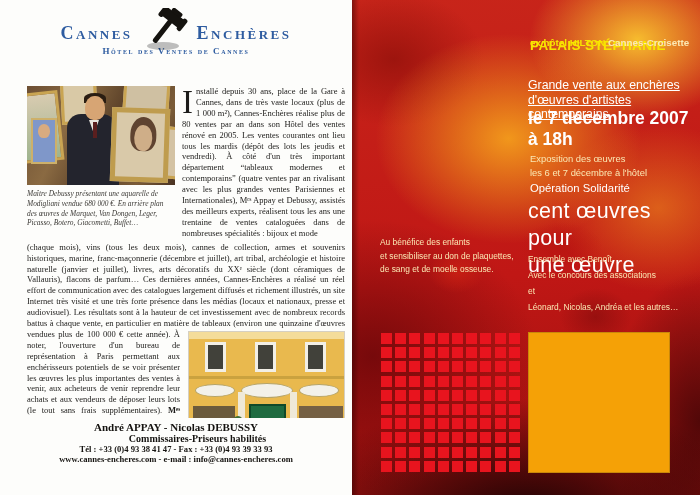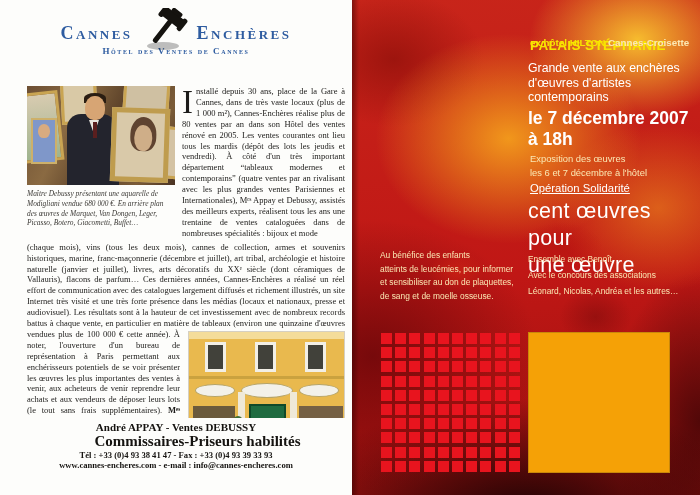--- a/index.html
+++ b/index.html
@@ -56,21 +56,21 @@
   .s1{left:6px;width:40px;} .s2{left:52px;width:52px;height:15px;top:51px;} .s3{left:110px;width:40px;}
   .b-pil { position:absolute; top:60px; bottom:8px; width:7px; background:#efe9d8; }
   .pl1{left:49px;} .pl2{left:101px;}
   .b-door { position:absolute; left:60px; top:72px; width:37px; height:37px; background:#1f6b40; border:2px solid #10492a; }
   .b-shopL { position:absolute; left:4px; top:74px; width:42px; height:34px; background:#6b5a3c; }
   .b-shopR { position:absolute; left:110px; top:74px; width:44px; height:34px; background:#756044; }
   .b-plant { position:absolute; left:42px; top:84px; width:14px; height:22px; border-radius:50% 50% 20% 20%; background:#3e6b34; }
 
   .footer { position:absolute; top:421px; left:0; width:352px; text-align:center; color:#151310; }
   .f-names { font-weight:700; font-size:11px; }
-  .f-title { font-weight:700; font-size:15px;margin-left:43px; }
+  .f-title { font-weight:700; font-size:10px;margin-left:43px; }
   .f-addr  { font-variant:small-caps; font-size:8.2px; margin-top:2px; }
   .f-tel   { font-weight:700; font-size:8.6px; }
   .f-web   { font-weight:700; font-size:8.6px; }
 
   
   .right-page { position:relative; width:348px; height:495px; font-family:"Liberation Sans", sans-serif; overflow:hidden;
     background:
       radial-gradient(ellipse 150px 110px at 82% 8%, rgba(249,196,47,.95), rgba(243,140,22,0) 72%),
       radial-gradient(ellipse 190px 150px at 45% 28%, rgba(246,164,28,.9), rgba(230,95,18,0) 70%),
       radial-gradient(ellipse 150px 120px at 88% 42%, rgba(242,152,30,.55), rgba(220,80,16,0) 70%),
@@ -85,26 +85,26 @@
                  radial-gradient(ellipse 50px 40px at 70% 64%, rgba(120,10,10,.5), transparent 72%);
       pointer-events:none; }
   .gutter { position:absolute; left:0; top:0; bottom:0; width:7px;
             background:linear-gradient(90deg, rgba(40,0,0,.45), rgba(40,0,0,0)); }
 
   .rp { position:absolute; }
   .venue { left:178px; top:18px; color:var(--yellow); font-weight:700; font-size:13.5px; letter-spacing:.4px;margin-top:20px; }
   .venue-sub { left:178px; top:37px; font-size:9.8px; }
   .venue-sub .vb { color:var(--yellow); font-weight:700; }
   .venue-sub .vl { color:var(--cream); font-weight:700;text-align:right; }
-  .event { left:176px; top:61px; color:#fff; font-size:12.3px; line-height:14.6px; }
+  .event { left:176px; top:78px; color:#fff; font-size:12.3px; line-height:14.6px;text-decoration:underline; }
   .dateline { left:176px; top:108px; color:#fff; font-weight:700; font-size:17.5px; line-height:21px; }
   .expo { left:178px; top:152px; color:var(--cream); font-size:9.4px; line-height:13.8px; }
-  .operation { left:178px; top:182px; color:#fff; font-size:11.3px;text-decoration:underline; }
+  .operation { left:178px; top:182px; color:#fff; font-size:11.3px; }
   .slogan { left:176px; top:198px; color:#fff; font-size:21.5px; line-height:27px; letter-spacing:.3px; }
-  .benefit { left:28px; top:249px; color:var(--cream); font-size:8.4px; line-height:13.6px; }
+  .benefit { left:28px; top:236px; color:var(--cream); font-size:8.4px; line-height:13.6px; }
   .partners { left:176px; top:251px; color:var(--cream); font-size:8.4px; line-height:16px; }
 
   .grid100 { left:29px; top:333px; width:139px; display:grid; grid-template-columns:repeat(10,11px); grid-auto-rows:11px; gap:3.2px; }
   .gcell { width:11px; height:11px; background:var(--square_red); }
   .one-square { left:176px; top:332px; width:142px; height:141px; background:var(--square_orange); border:1px solid #c9880a; }
 </style>
 </head>
 <body>
 
 <div id="spread">
@@ -175,21 +175,21 @@
           <span class="b-shopR"></span>
           <span class="b-door"></span>
           <span class="b-plant"></span>
 
         </span>
         <span>À noter, l'ouverture d'un bureau de représentation à Paris permettant aux enchérisseurs potentiels de se voir présenter les œuvres les plus importantes des ventes à venir, aux acheteurs de venir reprendre leur achats et aux vendeurs de déposer leurs lots (le tout sans frais supplémentaires). </span><b>Mᵉˢ Appay et Debussy sont à votre disposition pour toute expertise gratuite à l'étude ou sur photographie.</b>
       </div>
     </div>
 
     <div class="footer">
-      <div class="f-names">André APPAY - Ventes DEBUSSY</div>
+      <div class="f-names">André APPAY - Nicolas DEBUSSY</div>
       <div class="f-title">Commissaires-Priseurs habilités</div>
       <div class="f-tel">Tél : +33 (0)4 93 38 41 47 - Fax : +33 (0)4 93 39 33 93</div>
       <div class="f-web">www.cannes-encheres.com - e-mail : info@cannes-encheres.com</div>
     </div>
   </div>
 
   <div class="right-page">
     <div class="gutter"></div>
 
     <div class="rp venue">PALAIS STÉPHANIE</div>
@@ -214,28 +214,28 @@
     <div class="rp operation">Opération Solidarité</div>
 
     <div class="rp slogan">
       <div>cent œuvres</div>
       <div>pour</div>
       <div>une œuvre</div>
     </div>
 
     <div class="rp benefit">
       <div>Au bénéfice des enfants</div>
-      <div>atteints de leucémies, pour informer</div>
       <div>et sensibiliser au don de plaquettes,</div>
       <div>de sang et de moelle osseuse.</div>
     </div>
 
     <div class="rp partners">
       <div>Ensemble avec Benoît</div>
       <div>Avec le concours des associations</div>
+      <div>et</div>
       <div>Léonard, Nicolas, Andréa et les autres…</div>
     </div>
 
     <div class="rp grid100">
         <div class="gcell"></div>
         <div class="gcell"></div>
         <div class="gcell"></div>
         <div class="gcell"></div>
         <div class="gcell"></div>
         <div class="gcell"></div>

